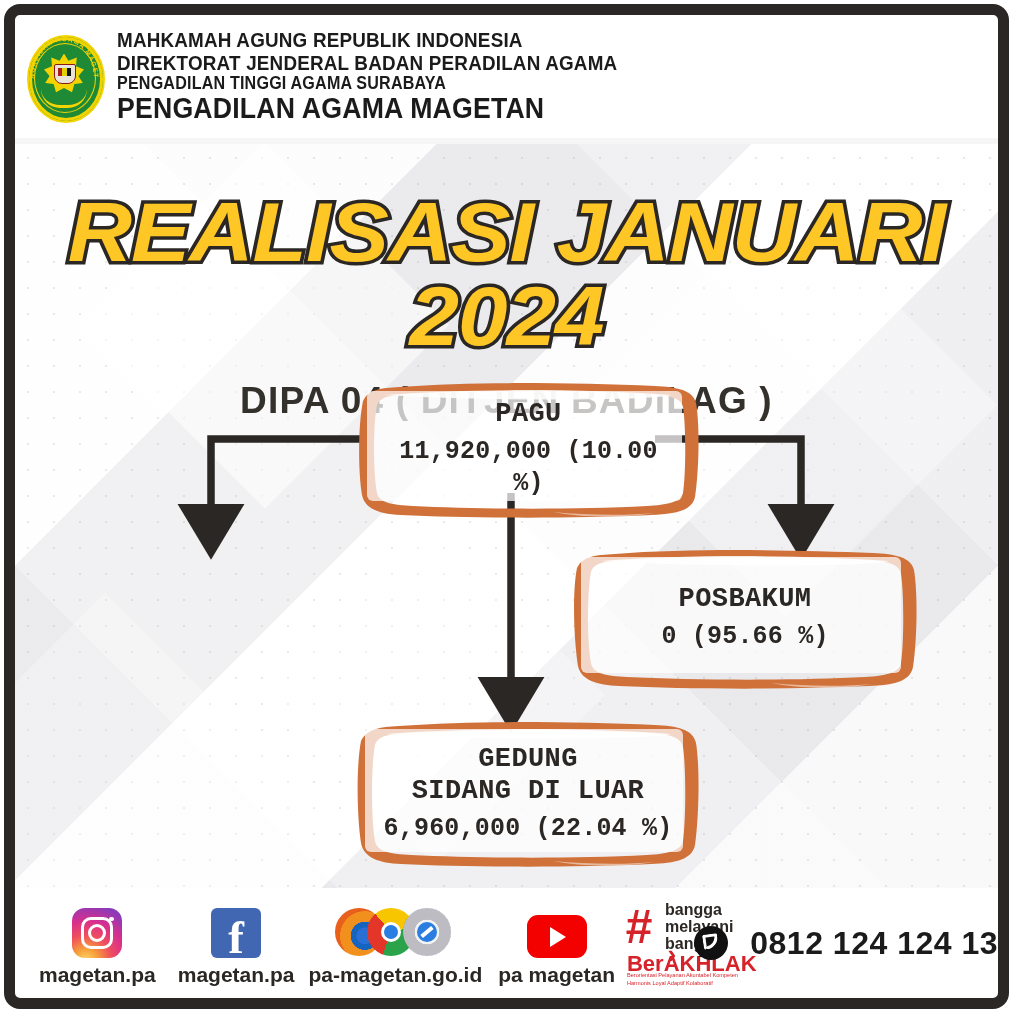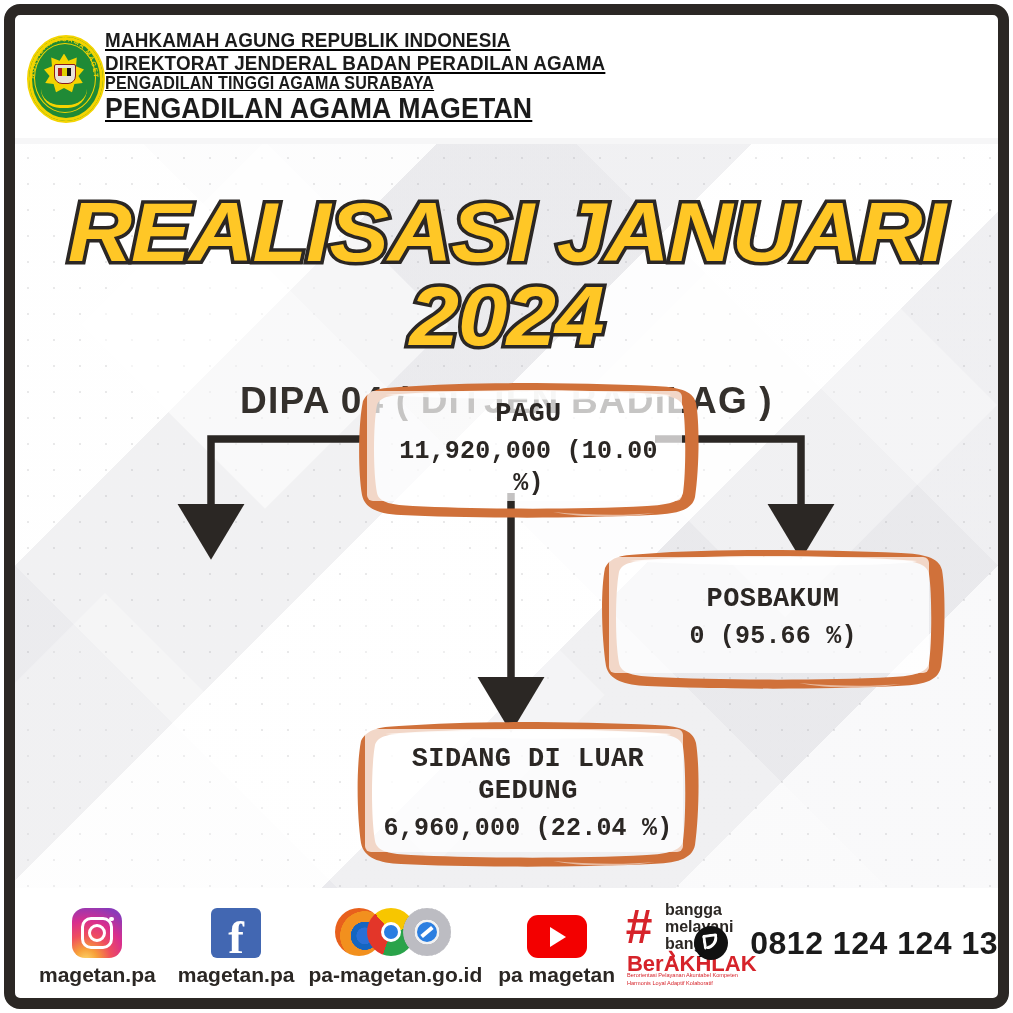--- a/index.html
+++ b/index.html
@@ -68,21 +68,21 @@
     content:"";position:absolute;left:3px;top:3px;width:13px;height:8px;
     background:linear-gradient(90deg,#b11b1b 0 34%,#e0d200 34% 66%,#111 66% 100%);
   }
   .seal .arc{
     position:absolute;left:18px;top:58px;width:46px;height:16px;
     border-bottom:3px solid #f4d400;border-radius:0 0 46px 46px;
   }
   .seal .txtring{
     position:absolute;left:4px;top:4px;width:74px;height:84px;
   }
-  .headtext{line-height:1;text-decoration:underline;}
+  .headtext{margin-left:12px;line-height:1;}
   .headtext .l{
     font-family:"Liberation Sans Narrow","Liberation Sans",sans-serif;
     font-weight:bold;color:#1b1b1b;letter-spacing:.2px;
     transform:scaleX(.92);transform-origin:left center;white-space:nowrap;
   }
   .headtext .l1{font-size:20.5px;margin-bottom:2px;}
   .headtext .l2{font-size:20.5px;margin-bottom:2px;}
   .headtext .l3{font-size:17.5px;margin-bottom:1px;}
   .headtext .l4{font-size:29px;margin-top:1px;}
   .headerline{position:absolute;left:0;top:123px;width:983px;height:6px;background:#f6f6f7;z-index:10;}
@@ -118,21 +118,21 @@
   }
   .box .t1{font-size:27px;line-height:1.18;letter-spacing:.4px;}
   .box .t2{font-size:25px;line-height:1.3;margin-top:5px;letter-spacing:.2px;}
   .brush{position:absolute;inset:0;z-index:1;}
   .boxfill{
     position:absolute;left:12px;top:12px;right:20px;bottom:20px;
     background:rgba(255,255,255,.72);z-index:2;border-radius:6px;
   }
   #box-pagu{left:340px;top:364px;width:347px;height:142px;}
   #box-pembebasan{left:62px;top:530px;width:350px;height:155px;}
-  #box-posbakum{left:582px;top:530px;width:352px;height:148px;}
+  #box-posbakum{left:554px;top:530px;width:352px;height:148px;}
   #box-sidang{left:338px;top:702px;width:350px;height:155px;}
   
   .footer{
     position:absolute;left:0;bottom:0;width:983px;height:110px;background:#ffffff;z-index:20;
     display:flex;align-items:center;
   }
   .social{
     display:flex;flex-direction:column;align-items:center;justify-content:flex-end;
     height:88px;
   }
@@ -314,22 +314,22 @@
                  C4,100 3,50 8,24 Z
                  M22,28 C18,50 18,102 22,124 C24,135 38,137 58,138
                  C122,141 216,142 294,138 C314,137 328,134 330,124
                  C333,102 333,50 330,30 C328,19 314,17 294,16
                  C216,12 122,13 58,16 C38,17 25,18 22,28 Z" fill="#d0713a" fill-rule="evenodd"></path>
         <path d="M32,17 C122,10 232,11 318,17 C302,23 122,23 32,17 Z" fill="#ffffff" opacity=".85"></path>
         <path d="M200,144 C232,147 270,148 302,145 C272,150 228,150 200,144 Z" fill="#ffffff" opacity=".5"></path>
       </svg>
       <div class="boxfill"></div>
       <div class="inner">
+        <div class="t1">GEDUNG</div>
         <div class="t1">SIDANG DI LUAR</div>
-        <div class="t1">GEDUNG</div>
         <div class="t2">6,960,000 (22.04 %)</div>
       </div>
     </div>
 
     <div class="footer">
 
       <div class="social" style="margin-left:24px;width:120px;">
         <div class="ic ig">
           <span class="sq"></span>
             <span class="cr"></span>

